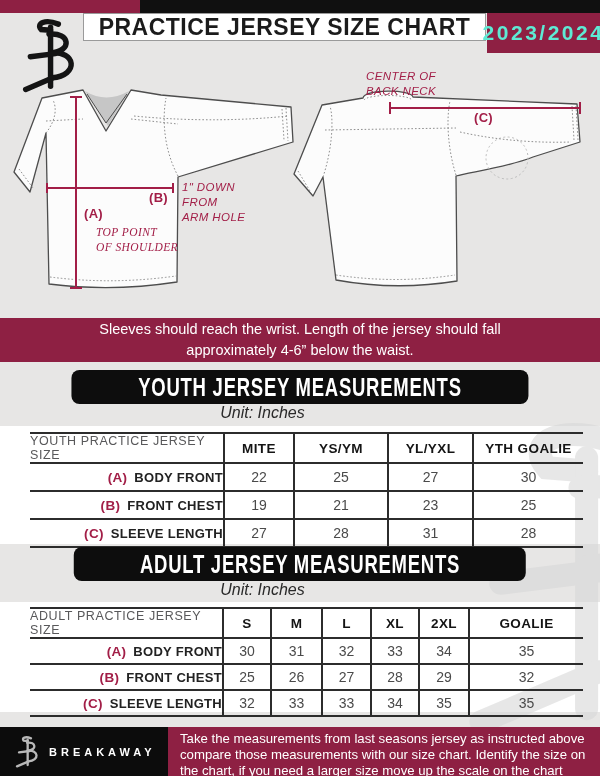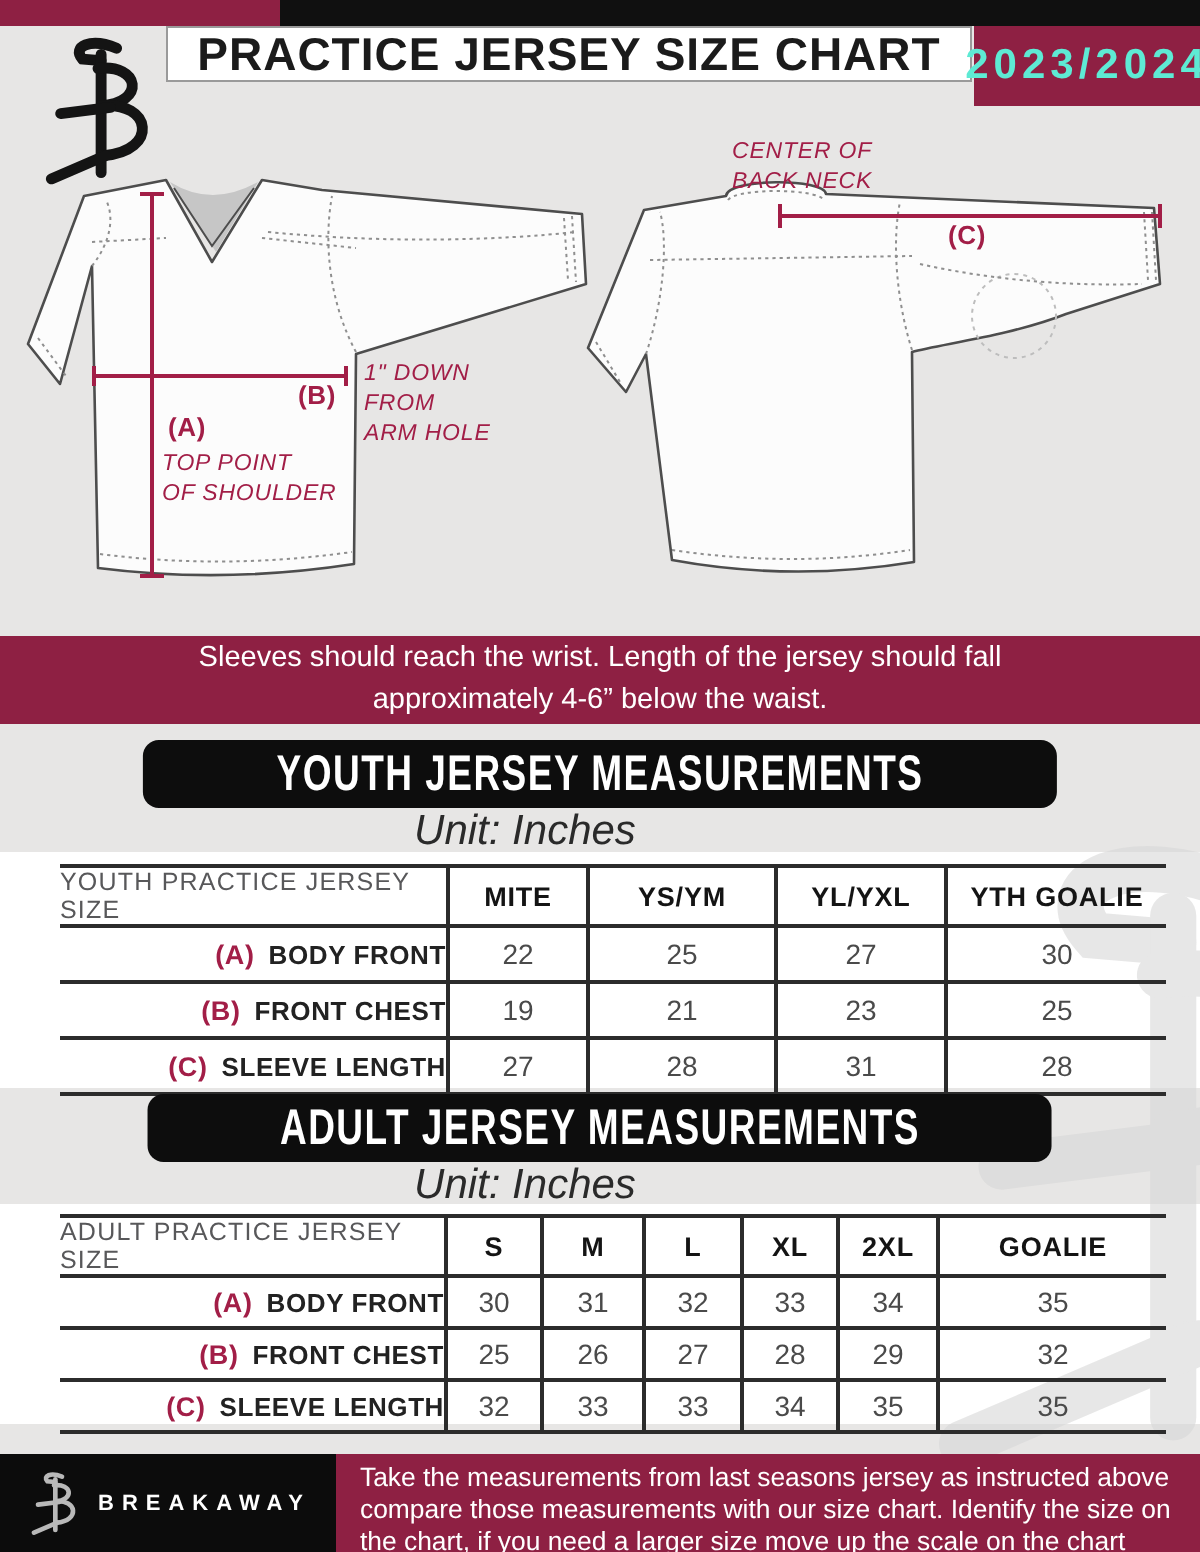--- a/index.html
+++ b/index.html
@@ -24,21 +24,21 @@
     letter-spacing:.4px;white-space:pre-line;}
   
   .notice{position:absolute;left:0;top:318px;width:600px;height:44px;background:#8e2043;
     display:flex;align-items:center;justify-content:center;}
   .notice span{color:#fff;font-size:14.5px;line-height:21.5px;text-align:center;white-space:pre-line;}
   
   .black-banner{position:absolute;left:50%;transform:translateX(-50%);height:34px;background:#0d0d0d;
     border-radius:8px;display:flex;align-items:center;justify-content:center;padding:0 10px;}
   .black-banner span{display:inline-block;color:#fff;font-weight:bold;font-size:25px;letter-spacing:1px;
     transform:scaleX(.74);white-space:nowrap;}
-  .unit{position:absolute;left:0;width:525px;text-align:center;font-style:italic;font-size:21px;
+  .unit{position:absolute;left:0;width:525px;text-align:center;font-style:italic;font-size:16px;
     color:#2a2a2a;font-weight:500;}
   .panel{position:absolute;left:0;width:600px;background:#ffffff;}
   
   .size-table{position:absolute;left:30px;width:553px;border-collapse:collapse;table-layout:fixed;}
   .size-table th,.size-table td{border-bottom:2px solid #2c2c2c;padding:0;vertical-align:middle;}
   .size-table thead th{border-top:2px solid #2c2c2c;height:28px;}
   .size-table td{height:26px;}
   .adult td{height:24px;}
   .size-table th + th,.size-table td + td{border-left:2px solid #2c2c2c;border-radius:11px;}
   .size-head{color:#58585a;font-size:12.5px;font-weight:500;letter-spacing:.6px;text-align:left;padding-left:14px;}
@@ -127,21 +127,21 @@
       <path d="M47,188 L173,188"></path>
       <path d="M47,183 L47,193"></path>
       <path d="M173,183 L173,193"></path>
       <path d="M390,108 L580,108"></path>
       <path d="M390,102 L390,114"></path>
       <path d="M580,102 L580,114"></path>
     </g>
   </svg>
 
   <div class="mlabel" style="left:84px;top:206px;">(A)</div>
-  <div class="mnote" style="left:81px;top:225px;">TOP POINT
+  <div class="mnote" style="left:96px;top:225px;font-family:Liberation Serif, serif;">TOP POINT
 OF SHOULDER</div>
   <div class="mlabel" style="left:149px;top:190px;">(B)</div>
   <div class="mnote" style="left:182px;top:180px;">1" DOWN
 FROM
 ARM HOLE</div>
   <div class="mnote" style="left:366px;top:69px;">CENTER OF
 BACK NECK</div>
   <div class="mlabel" style="left:474px;top:110px;">(C)</div>
 
   <div class="notice">

